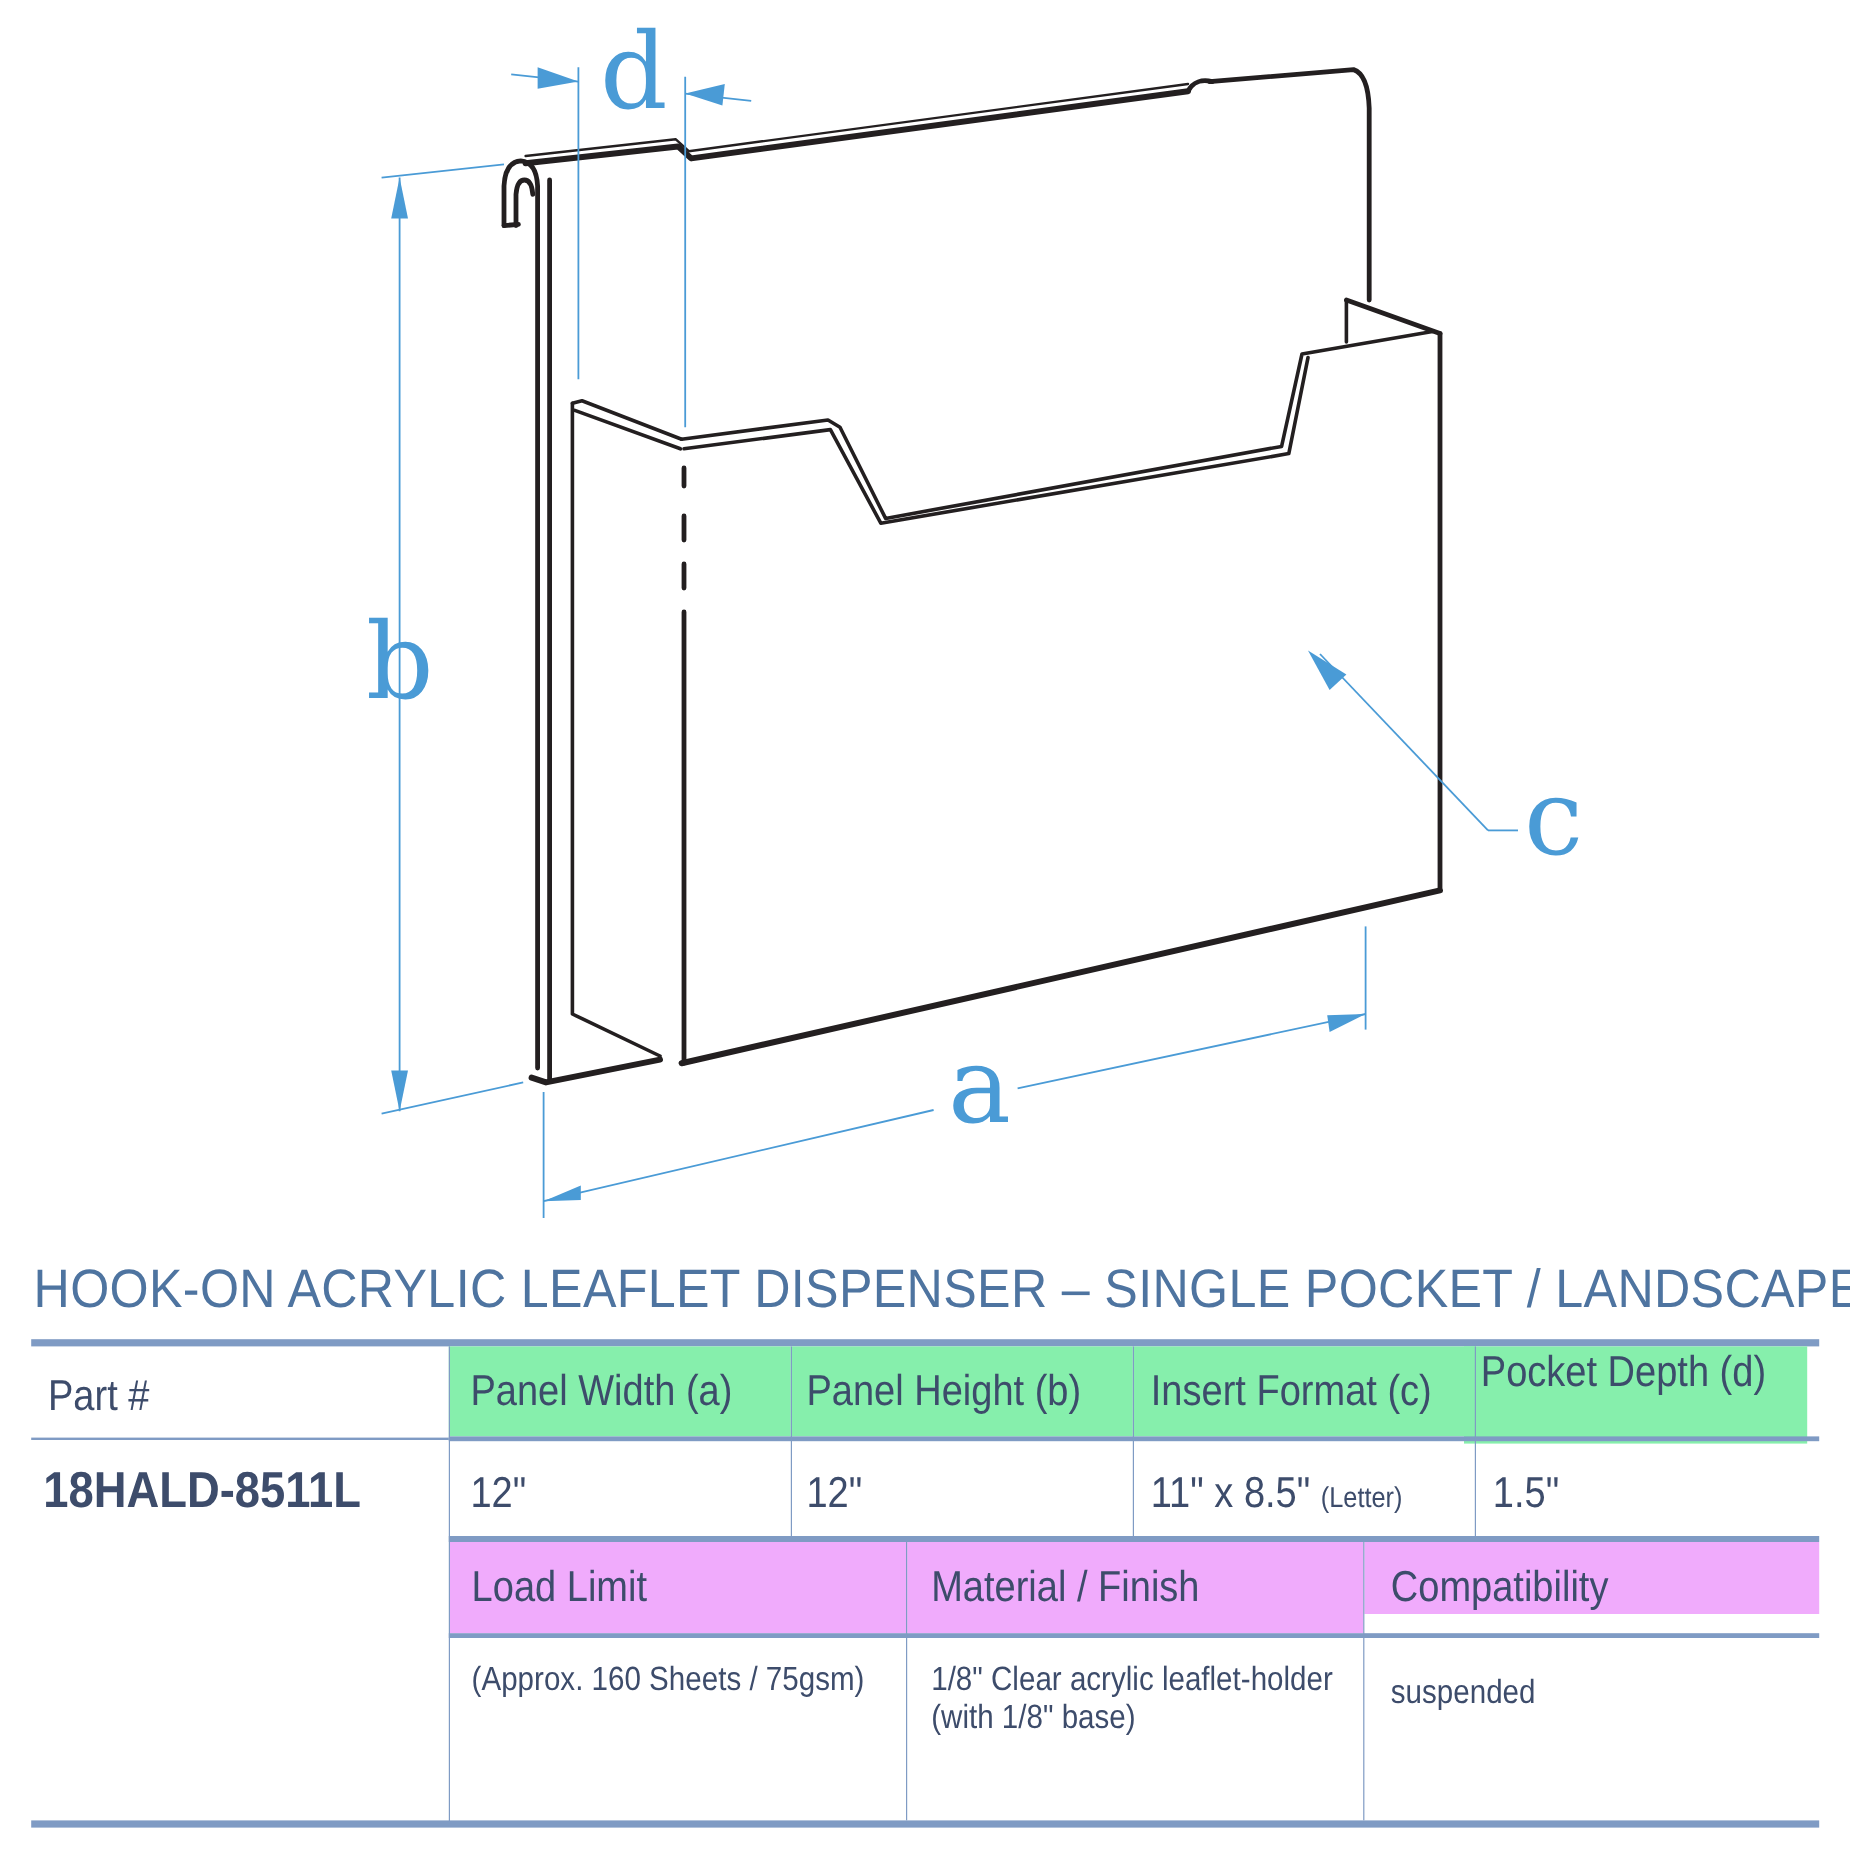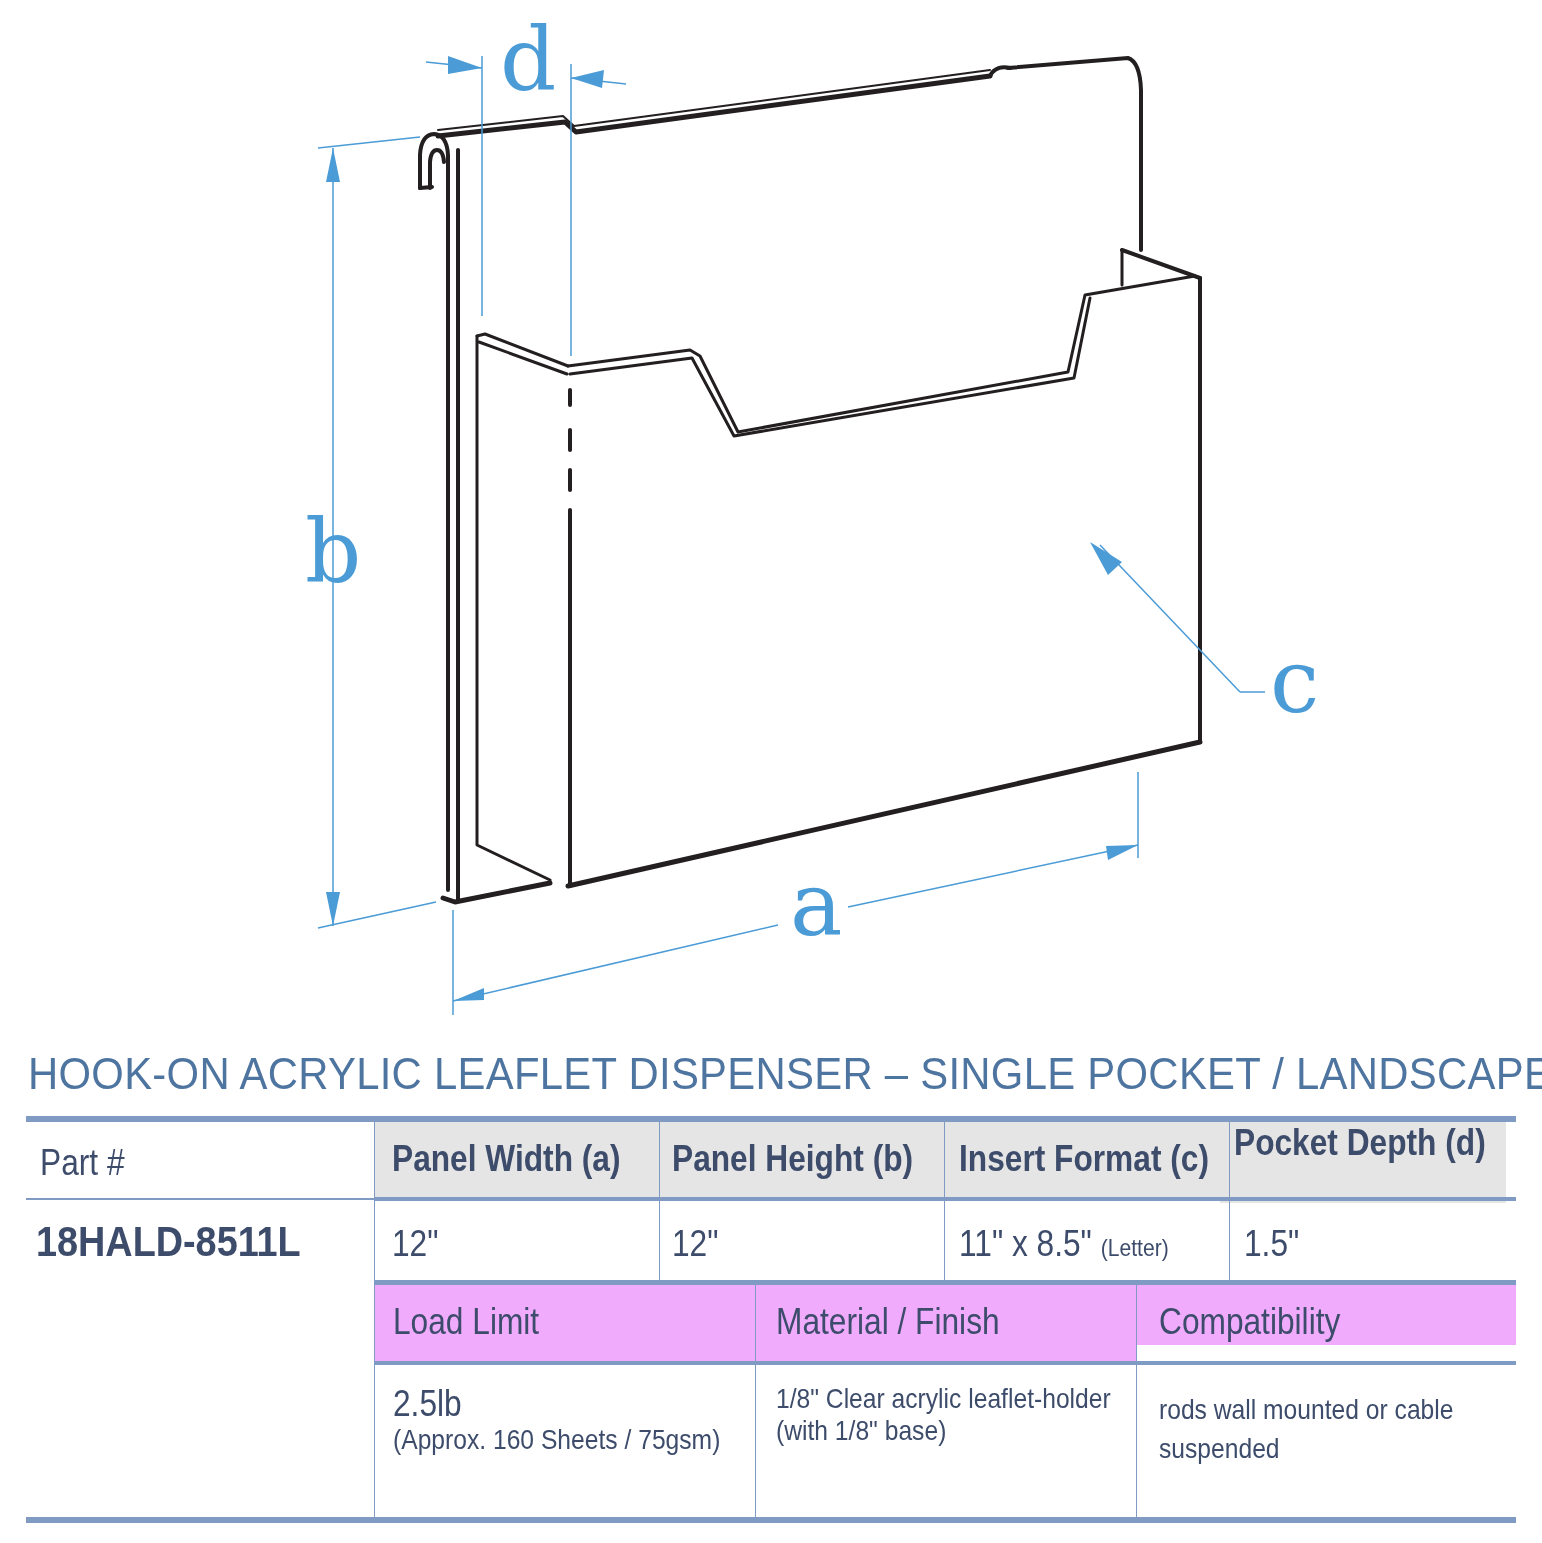--- a/index.html
+++ b/index.html
@@ -4,21 +4,21 @@
   <style>
     html, body { margin:0; padding:0; background:#ffffff; }
     body { width:1542px; height:1543px; position:relative; overflow:hidden; font-family:"Liberation Sans", sans-serif; }
     #diagram { position:absolute; left:0; top:0; width:1542px; height:1030px; }
     .dim-label { font-family:"DejaVu Serif", serif; fill:#4a9bd6; font-size:88px; }
     .title { position:absolute; left:28px; top:1048px; font-family:"Liberation Sans", sans-serif; font-size:45px; color:#4e74a0; letter-spacing:0.3px; white-space:nowrap; transform:scaleX(0.93); transform-origin:left center; }
     .rule-thick { position:absolute; left:26px; width:1490px; height:6px; background:#7f9bc4; }
     .rule-thin { position:absolute; height:2px; background:#7f9bc4; }
     .vline { position:absolute; width:1px; background:#7f9bc4; }
     .cell { position:absolute; box-sizing:border-box; color:#3d4c6b; font-family:"Liberation Sans", sans-serif; white-space:nowrap; }
-    .hdr-green { background:#e5e5e5;font-weight:bold; }
+    .hdr-green { background:#86efac; }
     .hdr-blue { background:#f0abfc; }
     .h-text { font-size:36px; transform:scaleX(0.88); transform-origin:left center; display:inline-block; }
     .v-text { font-size:36px; transform:scaleX(0.88); transform-origin:left center; display:inline-block; }
     .sub-text { font-size:28px; transform:scaleX(0.88); transform-origin:left center; display:inline-block; }
     .small-paren { font-size:24px; }
     .part-no { font-size:42px; font-weight:bold; transform:scaleX(0.9); transform-origin:left center; display:inline-block; color:#3d4c6b; }
   </style>
 </head>
 <body>
 
@@ -141,29 +141,27 @@
   </div>
   <div class="cell hdr-blue" style="left:756px; top:1285px; width:380px; height:76px; padding:16px 0 0 20px;">
     <span class="h-text">Material / Finish</span>
   </div>
   <div class="cell hdr-blue" style="left:1137px; top:1285px; width:379px; height:60px; padding:16px 0 0 22px;">
     <span class="h-text">Compatibility</span>
   </div>
   <div class="rule-thin" style="left:374px; top:1361px; width:1142px; height:4px;"></div>
 
   <div class="cell" style="left:375px; top:1365px; width:380px; height:150px; padding:18px 0 0 18px; line-height:1.15;">
-    <div><span class="v-text">2.5lb</span></div>
     <div><span class="sub-text">(Approx. 160 Sheets / 75gsm)</span></div>
   </div>
   <div class="cell" style="left:756px; top:1365px; width:380px; height:150px; padding:18px 0 0 20px; line-height:1.15;">
     <div><span class="sub-text">1/8" Clear acrylic leaflet-holder</span></div>
     <div><span class="sub-text">(with 1/8" base)</span></div>
   </div>
   <div class="cell" style="left:1137px; top:1365px; width:379px; height:150px; padding:26px 0 0 22px; line-height:1.38;">
-    <div><span class="sub-text">rods wall mounted or cable</span></div>
     <div><span class="sub-text">suspended</span></div>
   </div>
 
   <div class="vline" style="left:755px; top:1285px; height:232px;"></div>
   <div class="vline" style="left:1136px; top:1285px; height:232px;"></div>
 
   <div class="rule-thick" style="top:1517px;"></div>
 </div>
 
 </body></html>

